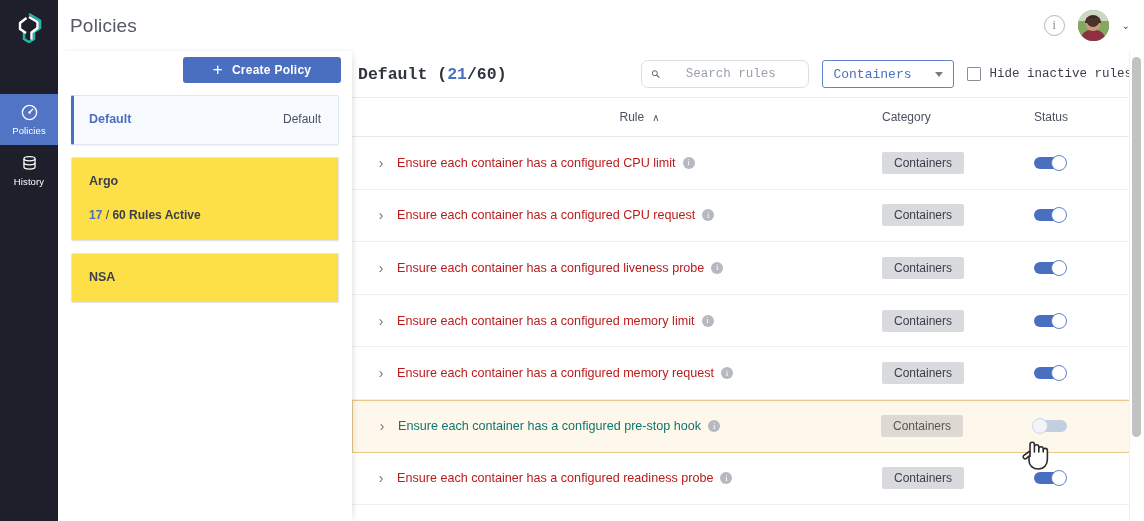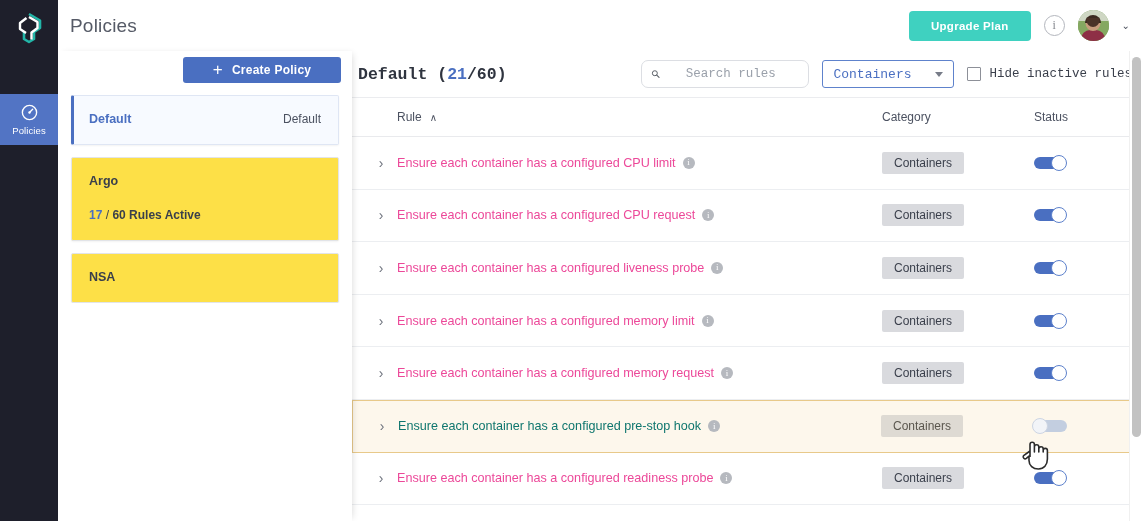--- a/index.html
+++ b/index.html
@@ -137,36 +137,36 @@
   .cb-label { font-size: 12.5px; color: #3a3f4b; white-space: nowrap; }
 
   
   .table-wrap { flex: 1; min-height: 0; overflow: hidden; position: relative;
                 border-top: 1px solid #ebecef; margin-left: 0; }
   .thead {
     display: flex; align-items: center; height: 39px; background: #fff;
     border-bottom: 1px solid #e9eaed; padding-left: 45px;
   }
   .th { font-size: 12px; color: #4b5160; }
-  .th-rule { flex: 1; display: flex; align-items: center; gap: 8px; }
+  .th-rule { flex: 1; display: flex; align-items: center; gap: 8px; justify-content: center; }
   .sort-caret { font-size: 10px; color: #4b5160; }
   .th-cat { width: 152px; flex: 0 0 152px; }
   .th-status { width: 110px; flex: 0 0 110px; }
 
   .trow {
     display: flex; align-items: center; height: 52.6px;
     border-bottom: 1px solid #eceef1; padding-left: 13px; background: #fff;
   }
   .trow.highlight { background: #fdf7ec; border: 1px solid #e8c98a; }
   .expander {
     width: 32px; flex: 0 0 32px; display: flex; align-items: center; justify-content: center;
     color: #6d727d; font-size: 14px; cursor: pointer;
   }
   .rule-cell { flex: 1; display: flex; align-items: center; gap: 7px; min-width: 0; }
-  .rule-text { font-size: 12.6px; color: #ec4899; white-space: nowrap; }
+  .rule-text { font-size: 12.6px; color: #b91c1c; white-space: nowrap; }
   .trow.highlight .rule-text { color: #0f766e; }
   .info-dot {
     width: 12px; height: 12px; border-radius: 50%; background: #b6b9bf;
     display: flex; align-items: center; justify-content: center;
     color: #ffffff; font-size: 9px; font-family: "Liberation Serif", serif;
     line-height: 1; cursor: pointer; flex: 0 0 12px;
   }
   .cat-cell { width: 152px; flex: 0 0 152px; }
   .cat-badge {
     display: inline-block; background: #d9dade; color: #3a3f4b;
@@ -216,28 +216,35 @@
     </div>
     <div class="rail-spacer"></div>
     <div class="rail-item active">
       <svg width="19" height="19" viewBox="0 0 24 24">
         <circle cx="12" cy="12" r="9" fill="none" stroke="#fff" stroke-width="1.7"></circle>
         <path d="M12 12 L16 8" stroke="#fff" stroke-width="1.7" stroke-linecap="round"></path>
         <circle cx="12" cy="12" r="1.5" fill="#fff"></circle>
       </svg>
       <span class="rl">Policies</span>
     </div>
+    <div class="rail-item">
+      <svg width="19" height="19" viewBox="0 0 24 24">
+        <ellipse cx="12" cy="6" rx="7" ry="2.6" fill="none" stroke="#fff" stroke-width="1.6"></ellipse>
+        <path d="M5 6 v5 c0 1.4 3.1 2.6 7 2.6 s7-1.2 7-2.6 V6" fill="none" stroke="#fff" stroke-width="1.6"></path>
+        <path d="M5 11.5 v5 c0 1.4 3.1 2.6 7 2.6 s7-1.2 7-2.6 v-5" fill="none" stroke="#fff" stroke-width="1.6"></path>
+      </svg>
+      <span class="rl">History</span>
+    </div>
   </nav>
 
   <div class="body">
 
     <header class="topbar">
       <div class="page-title">Policies</div>
       <div class="topbar-right">
-        <button class="upgrade-btn">Upgrade Plan</button>
         <div class="info-circle">i</div>
         <div class="avatar">
           <div class="av-sky"></div>
           <div class="av-grass"></div>
           <div class="av-body"></div>
           <div class="av-head"></div>
           <div class="av-hair"></div>
           <div class="av-beard"></div>
         </div>
         <div class="chev-down">⌄</div>

